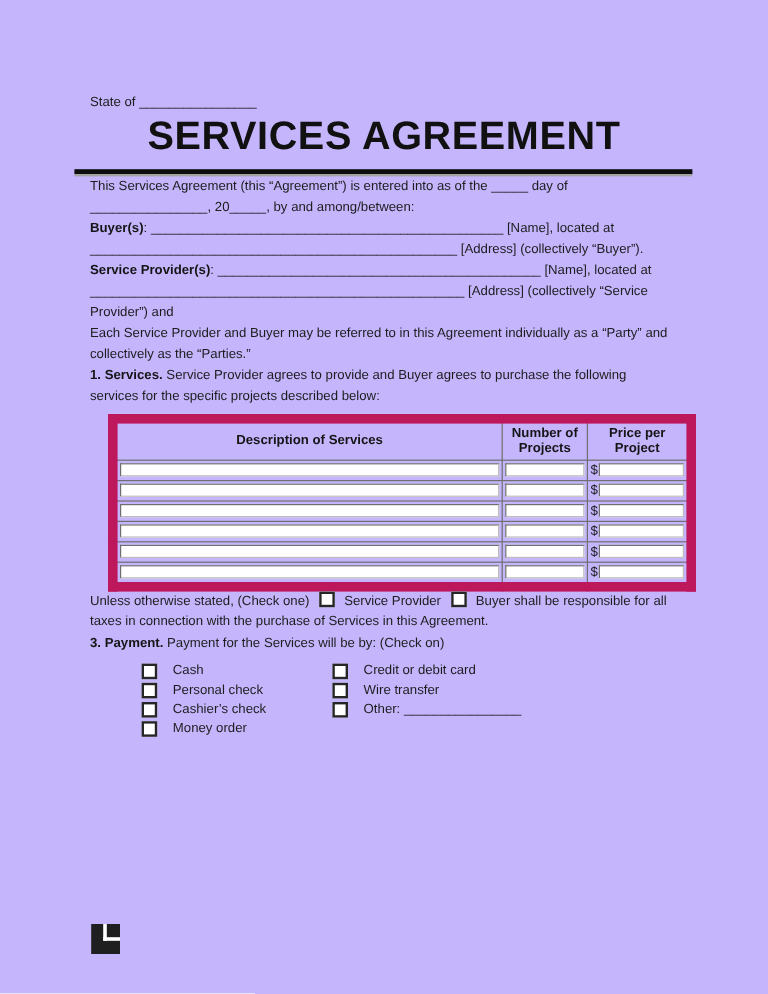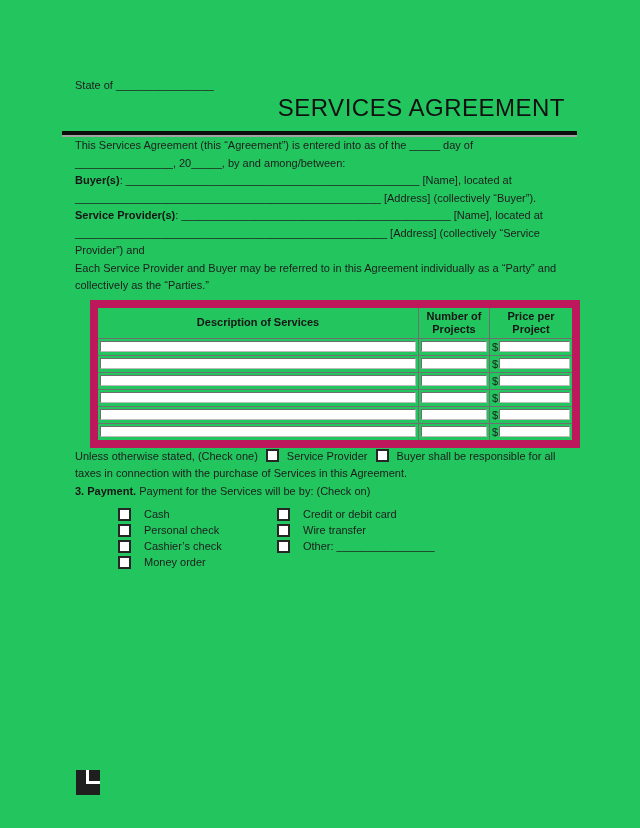--- a/index.html
+++ b/index.html
@@ -1,31 +1,31 @@
 <!DOCTYPE html>
 <html><head>
 <meta charset="utf-8">
 <style>
   html,body{margin:0;padding:0;background:#ffffff;}
   .page{
     position:relative;
     width:640px;height:828px;
-    background:#22c55e;
+    background:#c4b5fd;
     font-family:"Liberation Sans", sans-serif;
     font-size:11px;
     color:#1d1d1d;
     overflow:hidden;
   }
   .content{padding:78px 75px 0 75px;}
   .state-line{line-height:14px;margin:0 0 2px 0;}
   h1.title{
     margin:2px 0 9px 0;
-    text-align:right;
-    font-size:24px;
-    font-weight:normal;
+    text-align:center;
+    font-size:33px;
+    font-weight:bold;
     letter-spacing:0.5px;
     color:#111;
   }
   .rule{margin:0 -12px 0 -13px;}
   .rule .rule-black{height:4px;background:#0d0d0d;}
   .rule .rule-gray{height:2px;background:#a3a3a3;}
   p.para{margin:0;line-height:17.5px;}
   .mt-intro{margin-top:14px;}
   .mt-sp{margin-top:13px;}
   .mt-buyer{margin-top:11px;}
@@ -106,20 +106,21 @@
     </div>
 
     <p class="para mt-intro"><span>This Services Agreement (this “Agreement”) is entered into as of the _____ day of ________________, 20_____, by and among/between:</span></p>
 
     <p class="para mt-buyer"><strong>Buyer(s)</strong><span>: </span><span>________________________________________________</span><span> [Name], located at </span><span>__________________________________________________</span><span> [Address] (collectively “Buyer”).</span></p>
 
     <p class="para mt-sp"><strong>Service Provider(s)</strong><span>: </span><span>____________________________________________</span><span> [Name], located at </span><span>___________________________________________________</span><span> [Address] (collectively “Service Provider”) and</span></p>
 
     <p class="para mt-parties"><span>Each Service Provider and Buyer may be referred to in this Agreement individually as a “Party” and collectively as the “Parties.”</span></p>
 
+    <p class="para mt-s1"><strong>1. Services.</strong><span> Service Provider agrees to provide and Buyer agrees to purchase the following services for the specific projects described below:</span></p>
 
     <table class="svc">
       <thead>
         <tr>
           <th class="col-desc">Description of Services</th>
           <th class="col-num">Number of Projects</th>
           <th class="col-price">Price per Project</th>
         </tr>
       </thead>
       <tbody>

